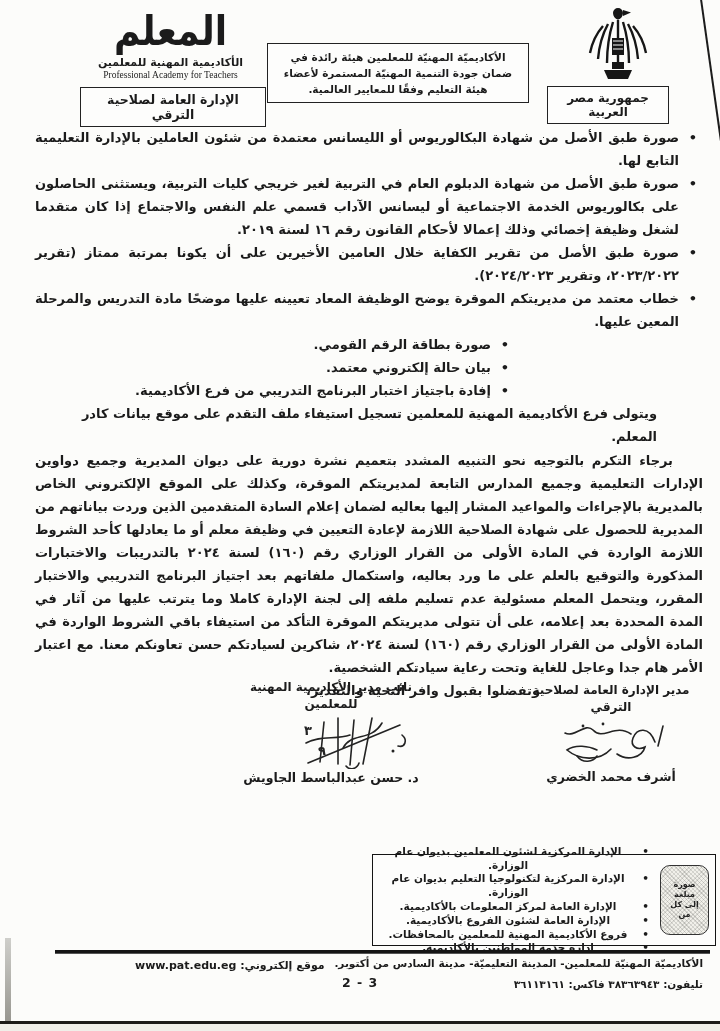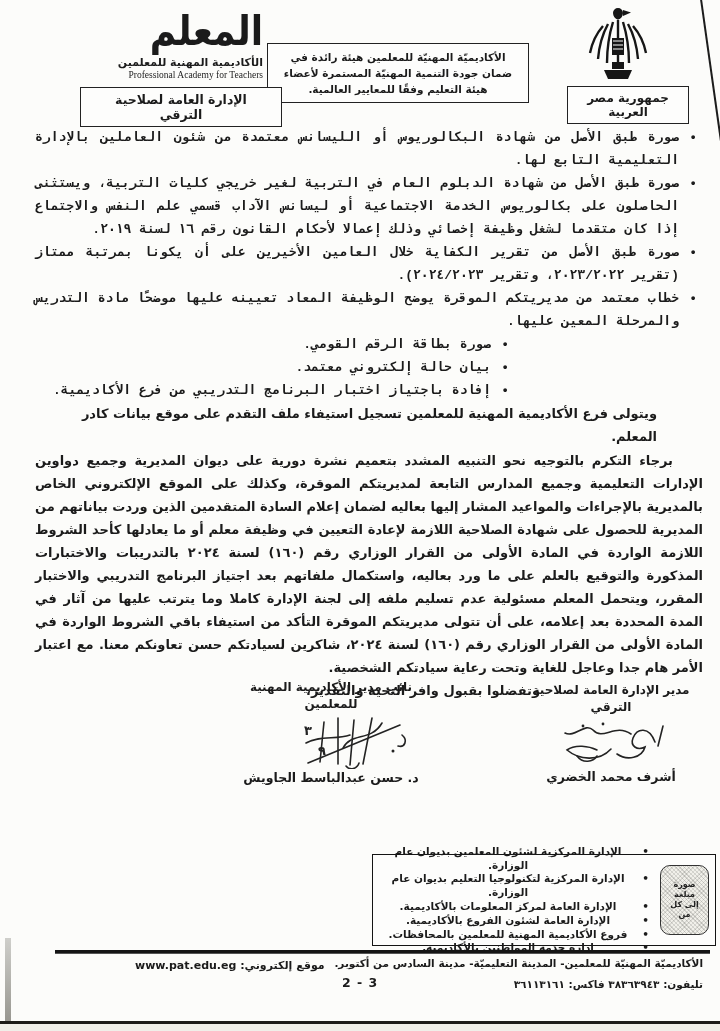--- a/index.html
+++ b/index.html
@@ -2,32 +2,32 @@
 <html lang="ar" dir="rtl"><head>
 <meta charset="utf-8">
 <style>
   html,body{margin:0;padding:0;background:#e9e8e4;}
   .page{position:relative;width:720px;height:1031px;margin:0 auto;background:#fcfcfa;
         overflow:hidden;font-family:"DejaVu Sans",sans-serif;color:#1b1b1b;direction:rtl;}
   .abs{position:absolute;}
   .box{border:1.4px solid #222;background:#fdfdfc;text-align:center;}
 
   
-  .logo-block{left:78px;top:6px;width:185px;text-align:right;}
+  .logo-block{left:78px;top:6px;width:185px;text-align:center;}
   .logo-mark{font-size:36px;font-weight:bold;line-height:50px;transform:scaleY(1.15);letter-spacing:-2px;}
   .logo-band{font-size:11px;font-weight:bold;letter-spacing:-1px;line-height:13px;}
   .logo-en{font-family:"Liberation Serif",serif;font-size:9.5px;line-height:12px;color:#222;}
-  .dept-box{left:80px;top:87px;width:168px;padding:4px 16px;font-size:12.5px;font-weight:bold;}
+  .dept-box{left:80px;top:87px;width:168px;padding:4px 8px;font-size:12.5px;font-weight:bold;}
   .mission-box{left:267px;top:43px;width:246px;padding:5px 7px;font-size:10.5px;line-height:16px;font-weight:bold;}
   .eagle{left:582px;top:4px;}
-  .country-box{left:547px;top:86px;width:116px;padding:4px 2px;font-size:12px;font-weight:bold;margin-left:20px;}
+  .country-box{left:547px;top:86px;width:116px;padding:4px 2px;font-size:12px;font-weight:bold;}
 
   
   .content{left:35px;top:126px;width:668px;font-size:13px;line-height:23px;font-weight:bold;}
-  ul.reqs{margin:0;padding:0;list-style:none;font-family:Liberation Mono, monospace;}
+  ul.reqs{margin:0;padding:0;list-style:none;}
   li.req{position:relative;padding-right:24px;text-align:justify;}
   li.req::before{content:"•";position:absolute;right:6px;top:0;}
   li.req.sub{padding-right:212px;text-align:right;}
   li.req.sub::before{right:194px;}
   .note{padding-right:46px;text-align:right;}
   .para{margin-top:1px;text-indent:30px;text-align:justify;}
   .closing{text-align:center;transform:translateX(54px);}
 
   
   .sig{text-align:center;font-weight:bold;}

